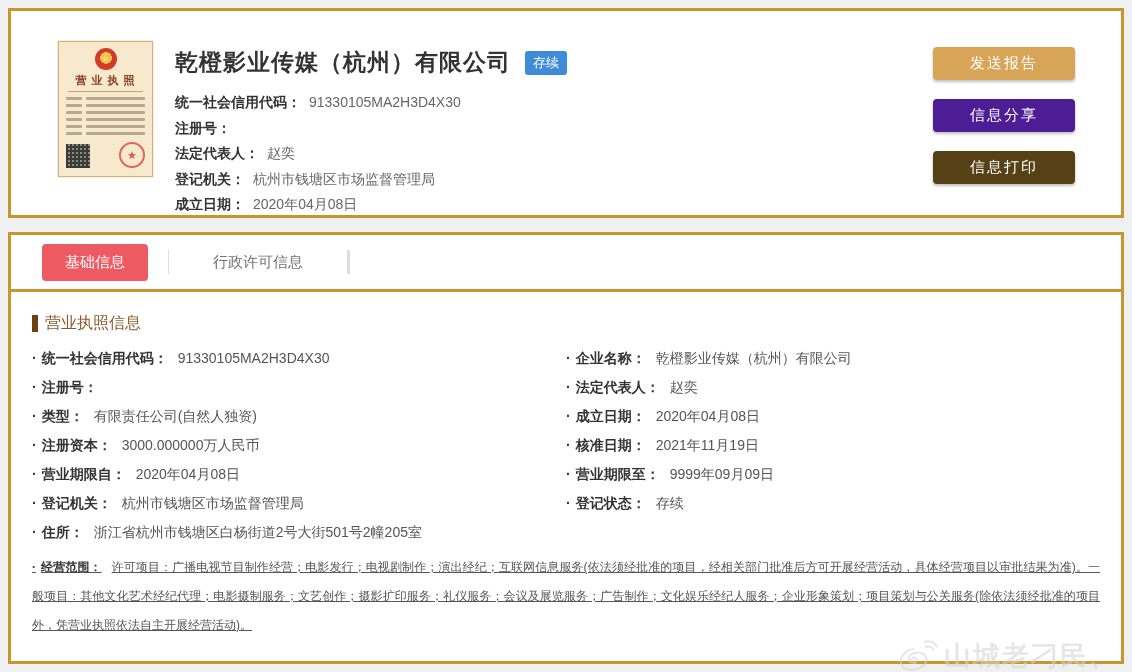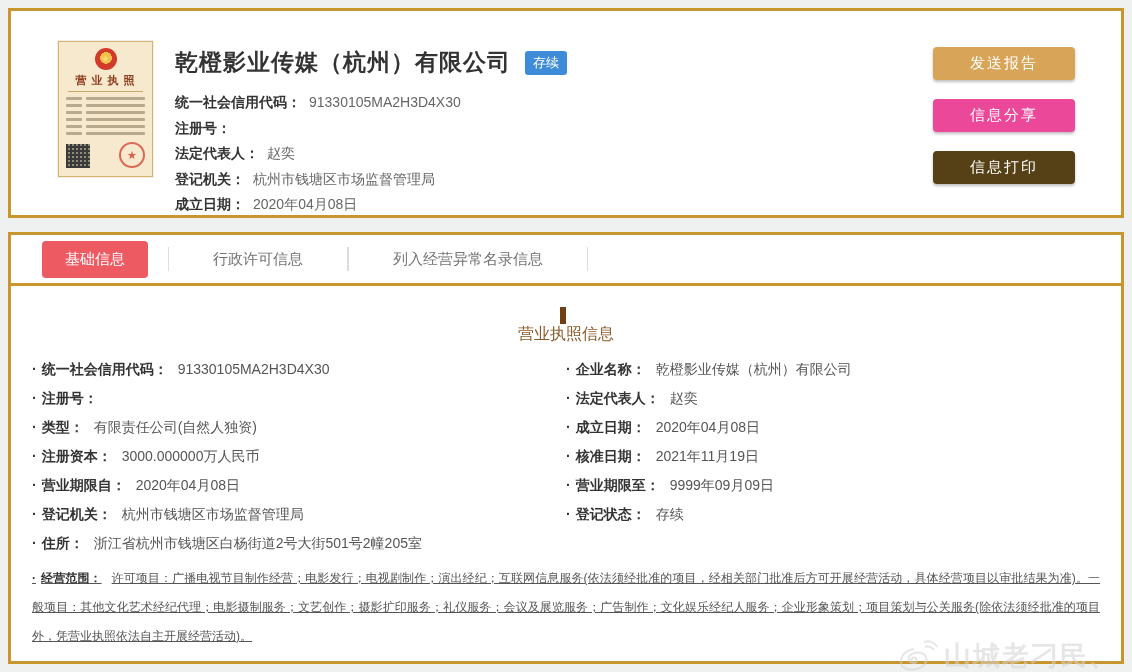--- a/index.html
+++ b/index.html
@@ -33,32 +33,32 @@
   .status-badge { margin-left:14px; background:#3e8cd8; color:#fff; font-size:13px; padding:3px 8px; border-radius:3px; }
 
   .hdr-fields { margin-top:12px; }
   .hdr-row { display:flex; line-height:25.5px; font-size:14px; }
   .hdr-row .lbl { font-weight:bold; color:#333; }
   .hdr-row .val { color:#666; margin-left:8px; }
 
   .hdr-buttons { position:absolute; top:36px; right:46px; display:flex; flex-direction:column; gap:19px; }
   .hbtn { width:142px; height:33px; border:none; border-radius:4px; color:#fff; font-size:15px; font-family:inherit; cursor:pointer; box-shadow:0 2px 3px rgba(0,0,0,.25); letter-spacing:2px; }
   .hbtn-1 { background:#d8a558; }
-  .hbtn-2 { background:#ec4899; }
+  .hbtn-2 { background:#4c1d95; }
   .hbtn-3 { background:#564116; }
 
   
-  .tabbar { height:51px; display:flex; align-items:center; padding-left:31px; border-bottom:3px solid #c8962f; }
+  .tabbar { height:57px; display:flex; align-items:center; padding-left:31px; border-bottom:3px solid #c8962f; }
   .tab { font-size:15px; color:#737373; padding:0 44px; cursor:pointer; white-space:nowrap; }
   .tab.active { background:#ee5a62; color:#fff; padding:9px 23px; border-radius:4px; margin-right:20px; }
   .tab-sep { width:1px; height:24px; background:#ddd; }
 
   
   .content { padding:17px 21px 0; position:relative; }
-  .section-hd { display:flex; align-items:center; margin:4px 0 16px;flex-direction:column; }
+  .section-hd { display:flex; align-items:center; margin:4px 0 16px; }
   .section-bar { width:6px; height:17px; background:#6e4014; margin-right:7px; }
   .section-title { font-size:16px; color:#8a5a28; }
 
   .grid { display:flex; }
   .col { width:50%; }
   .drow { display:flex; align-items:baseline; height:29px; font-size:14px; white-space:nowrap; }
   .dot { color:#333; margin-right:5px; font-weight:bold; }
   .dlbl { font-weight:bold; color:#333; }
   .dval { color:#555; margin-left:10px; }
 
@@ -148,21 +148,20 @@
 </div>
 
 <div class="card card2">
 
   <div class="tabbar">
     <div class="tab active">基础信息</div>
     <div class="tab-sep"></div>
     <div class="tab">行政许可信息</div>
     <div class="tab-sep"></div>
     <div class="tab-sep"></div>
-    <div class="tab">列入经营异常名录信息</div>
     <div class="tab-sep"></div>
   </div>
 
   <div class="content">
     <div class="section-hd">
       <div class="section-bar"></div>
       <div class="section-title">营业执照信息</div>
     </div>
 
     <div class="grid">

